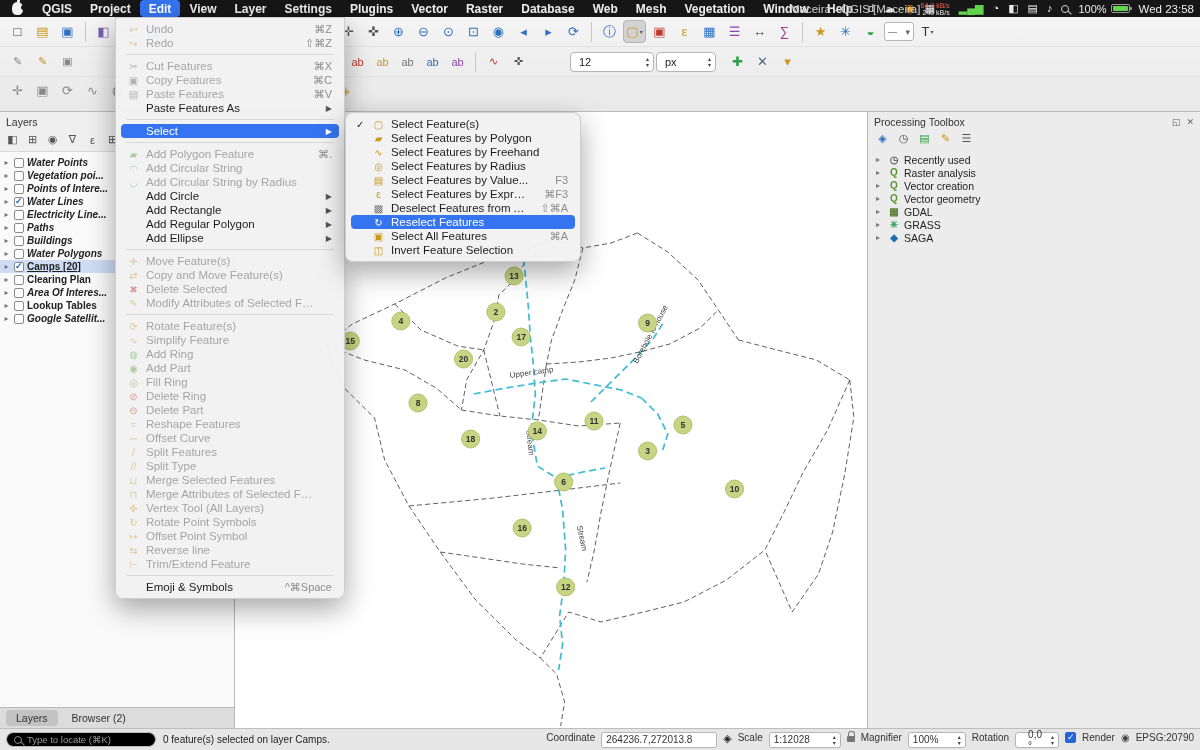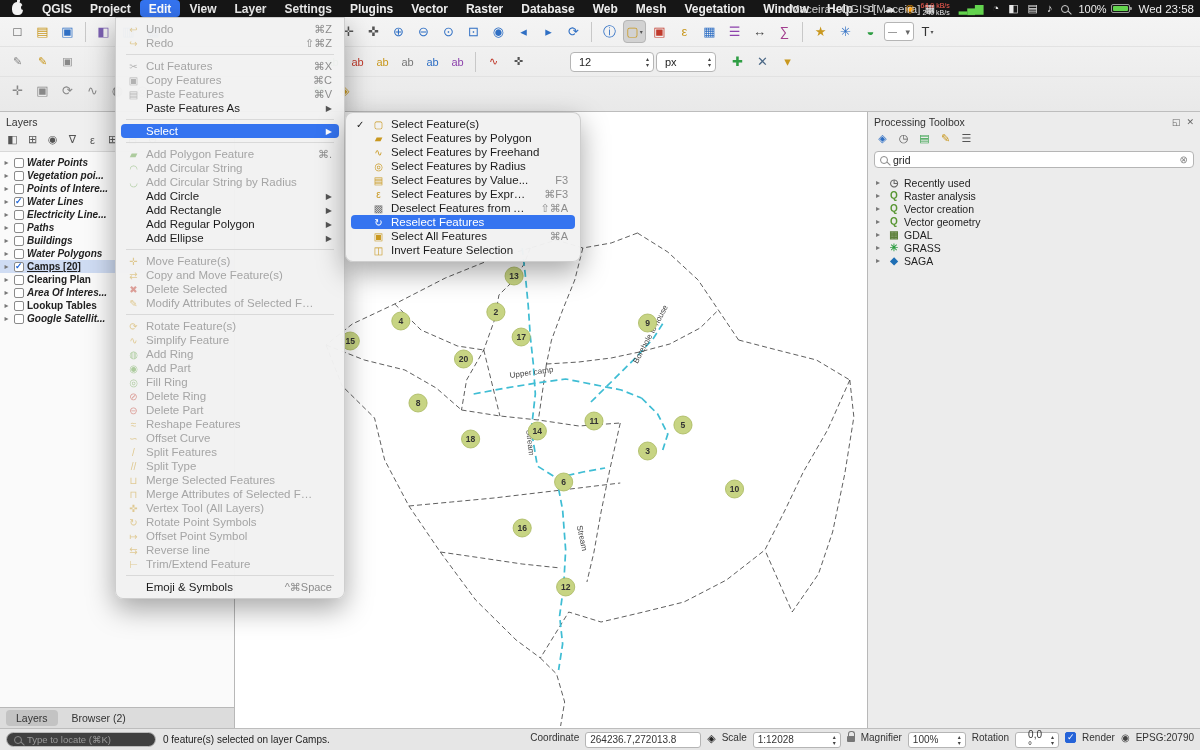--- a/index.html
+++ b/index.html
@@ -102,21 +102,21 @@
   .mi.dis { color:#a5a5a5; }
   .mi.dis .ico { opacity:.45; }
   .mi.hl { background:#3574f0; color:#fff; }
   .mi.hl .sc, .mi.hl .arr, .mi.hl .chk { color:#fff; }
   .mi.hl .ico { color:#fff !important; }
   .msep { padding:4px 10px; }
   .msep div { height:1px; background:#d9d9d9; }
 
   
   .statusbar { position:absolute; left:0; right:0; bottom:0; height:22px; background:#e6e6e6; border-top:1px solid #bdbdbd; display:flex; align-items:center; gap:7px; padding:0 6px; font-size:10px; color:#333; z-index:20; }
-  .locator { width:150px; height:15px; background:#404040; border:1px solid #bbb; border-radius:8px; display:flex; align-items:center; gap:5px; padding:0 7px; }
+  .locator { width:150px; height:15px; background:#000000; border:1px solid #bbb; border-radius:8px; display:flex; align-items:center; gap:5px; padding:0 7px; }
   .locator span { color:#999; font-size:9.5px; }
   .sb-msg { font-size:10px; color:#222; white-space:nowrap; }
   .sb-right { margin-left:auto; display:flex; align-items:flex-start; gap:6px; }
   .sb-box { height:16px; background:#fff; border:1px solid #b5b5b5; border-radius:3px; display:flex; align-items:center; padding:0 4px; gap:4px; font-size:10px; }
   .cb { width:11px; height:11px; border:1px solid #999; border-radius:2px; background:#fff; position:relative; }
   .cb.on { background:#2563d8; border-color:#2563d8; }
   .cb.on::after { content:'✓'; position:absolute; top:-1px; left:1px; color:#fff; font-size:9px; }
   .lockicon { width:8px; height:6px; background:#777; border-radius:1px; position:relative; margin-top:4px; }
   .lockicon::before { content:''; position:absolute; top:-5px; left:1px; width:5px; height:5px; border:1.4px solid #777; border-bottom:none; border-radius:3px 3px 0 0; }
 </style>
@@ -573,25 +573,20 @@
         </span>
     </div>
     <div class="tb-tools">
 
     <span class="pti" style="color: rgb(47, 111, 196);">◈</span>
         <span class="pti" style="color: rgb(85, 85, 85);">◷</span>
         <span class="pti" style="color: rgb(47, 158, 68);">▤</span>
         <span class="pti" style="color: rgb(201, 152, 31);">✎</span>
         <span class="pti" style="color: rgb(85, 85, 85);">☰</span>
       </div>
-    <div class="searchbox">
-      <span class="magicon dark"></span>
-      <span class="q">grid</span>
-      <span class="clr">⊗</span>
-    </div>
     <div class="ttree">
 
     <div class="trowi">
           <span class="tarr">▸</span>
           <span class="tico" style="color: rgb(102, 102, 102);">◷</span>
           <span class="tlbl">Recently used</span>
         </div>
         <div class="trowi">
           <span class="tarr">▸</span>
           <span class="tico" style="color: rgb(88, 150, 50);">Q</span>
@@ -940,21 +935,21 @@
     <span>Type to locate (⌘K)</span>
   </div>
   <span class="sb-msg">0 feature(s) selected on layer Camps.</span>
   <div class="sb-right">
     <span>Coordinate</span>
     <span class="sb-box" style="width:116px;">
         <span>264236.7,272013.8</span>
       </span>
     <span style="font-size:11px;color:#222;">◈</span>
     <span>Scale</span>
-    <span class="sb-box" style="width:88px;">
+    <span class="sb-box" style="width:72px;">
       <span>1:12028</span>
       <span class="stepper" style="margin-left:auto;">
           <span>▴</span>
           <span>▾</span>
         </span>
     </span>
     <span class="lockicon"></span>
     <span>Magnifier</span>
     <span class="sb-box" style="width:58px;">
       <span>100%</span>

